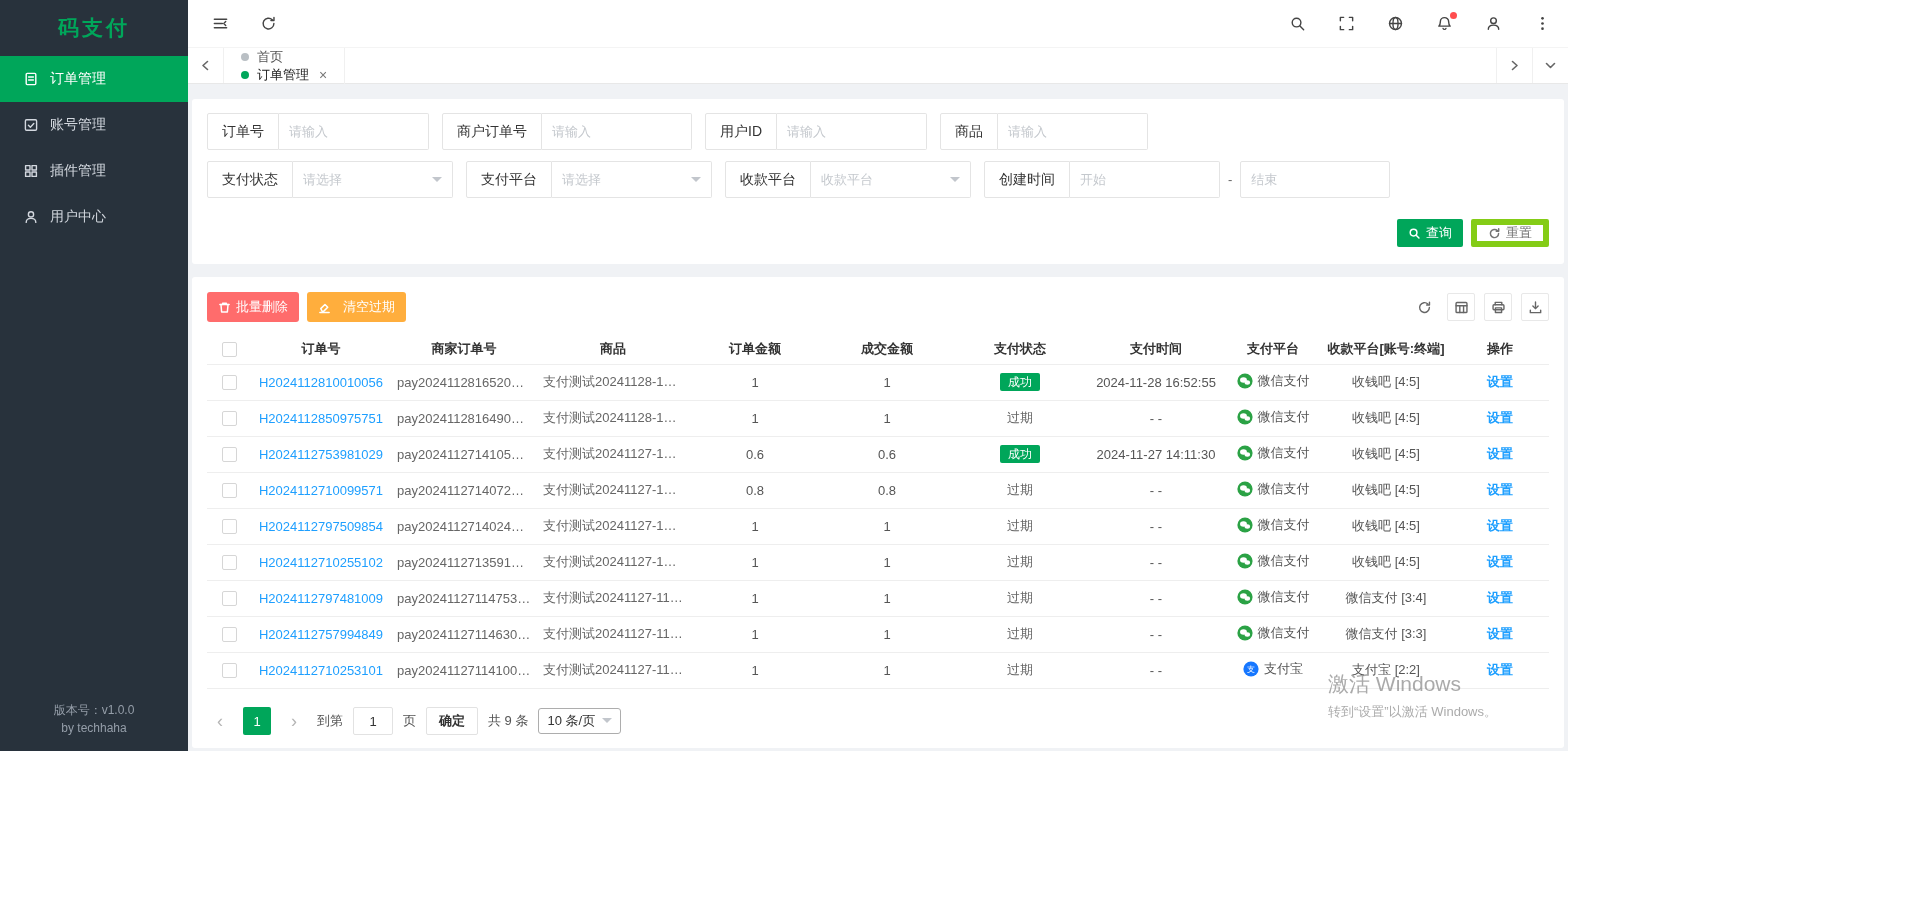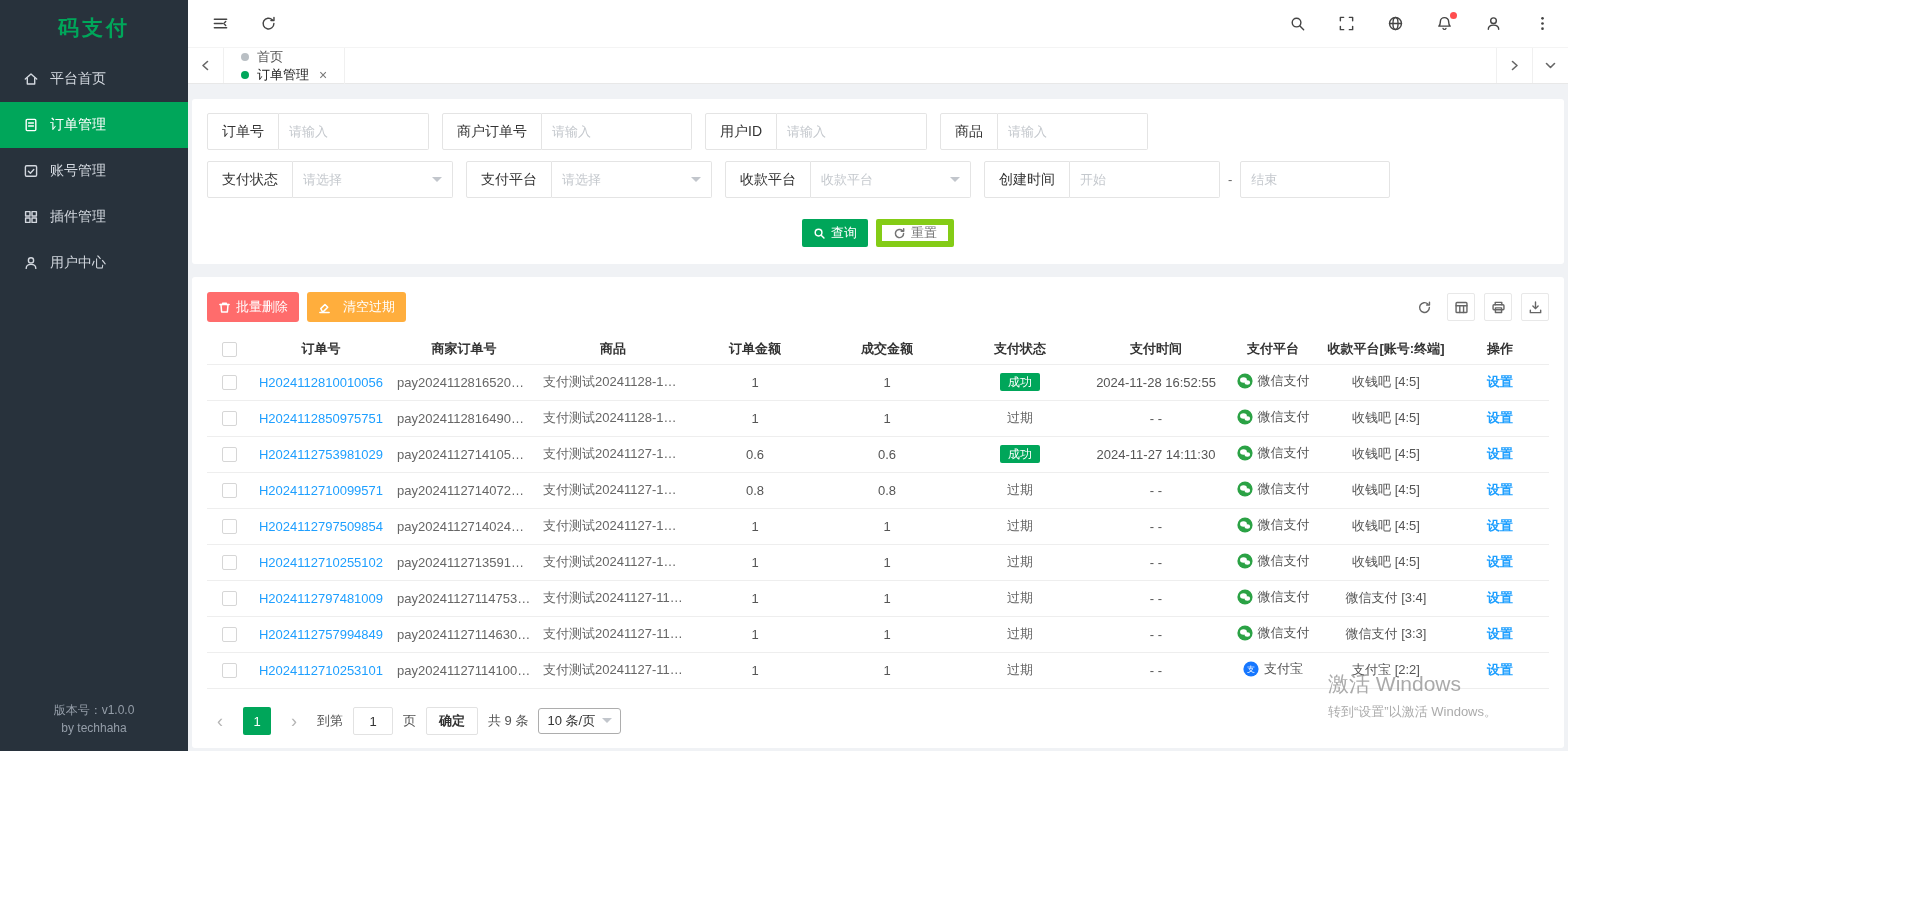--- a/index.html
+++ b/index.html
@@ -49,21 +49,21 @@
   .filter-card{padding:14px 15px 17px;flex:0 0 auto;}
   .filter-row{display:flex;gap:13px;margin-bottom:11px;}
   .fgroup{display:flex;height:37px;}
   .flabel{display:flex;align-items:center;justify-content:center;padding:0 14px;border:1px solid #e4e4e4;background:#fff;font-size:14px;color:#333;white-space:nowrap;border-radius:2px 0 0 2px;}
   .finput{width:150px;height:37px;border:1px solid #e4e4e4;border-left:none;padding:0 10px;font-size:13px;color:#333;outline:none;border-radius:0 2px 2px 0;}
   .finput::placeholder{color:#c4c8cd;}
   .fselect{width:160px;height:37px;border:1px solid #e4e4e4;border-left:none;display:flex;align-items:center;justify-content:space-between;padding:0 10px;font-size:13px;color:#c4c8cd;cursor:pointer;background:#fff;border-radius:0 2px 2px 0;}
   .caret{width:0;height:0;border:5px solid transparent;border-top-color:#c2c6cc;margin-top:5px;}
   .date-sep{display:flex;align-items:center;color:#666;padding:0 8px;font-size:13px;}
   .finput.date{border-left:1px solid #e4e4e4;border-radius:2px;}
-  .filter-actions{display:flex;justify-content:center;gap:8px;margin-top:21px;}
+  .filter-actions{display:flex;justify-content:flex-end;gap:8px;margin-top:21px;}
   .btn{display:inline-flex;align-items:center;gap:5px;height:28px;padding:0 11px;border-radius:2px;font-size:13px;cursor:pointer;border:none;}
   .btn svg{width:13px;height:13px;stroke:currentColor;fill:none;stroke-width:1.6;stroke-linecap:round;stroke-linejoin:round;}
   .btn-query{background:var(--accent);color:#fff;}
   .btn-reset{background:#fff;border:6px solid #84cc16;color:#737373;}
   
   .table-card{flex:1;display:flex;flex-direction:column;min-height:0;}
   .table-toolbar{display:flex;align-items:center;padding:15px 15px 12px;}
   .btn-danger{background:var(--danger);color:#fff;height:30px;border-radius:3px;}
   .btn-warning{background:var(--warning);color:#fff;height:30px;border-radius:3px;margin-left:8px;gap:12px;}
   .tool-icons{margin-left:auto;display:flex;align-items:center;gap:9px;}
@@ -96,29 +96,20 @@
   .wm2{font-size:13px;margin-top:5px;}
 </style>
 </head>
 <body>
 
 <div class="app">
 
   <aside class="sidebar">
     <div class="logo">码支付</div>
     <nav class="menu">
-        <div class="menu-item">
-          <span class="micon">
-            <svg viewBox="0 0 16 16" stroke="currentColor" fill="none" stroke-width="1.4" stroke-linecap="round" stroke-linejoin="round">
-              <path d="M2.3 8L8 3l5.7 5"></path>
-              <path d="M4.3 7v6h7.4V7"></path>
-            </svg>
-          </span>
-          <span>平台首页</span>
-        </div>
         <div class="menu-item active">
           <span class="micon">
             <svg viewBox="0 0 16 16" stroke="currentColor" fill="none" stroke-width="1.4" stroke-linecap="round" stroke-linejoin="round">
               <rect x="3.2" y="2.4" width="9.6" height="11.2" rx="1"></rect>
               <path d="M5.6 6h4.8"></path>
               <path d="M5.6 9h4.8"></path>
             </svg>
           </span>
           <span>订单管理</span>
         </div>

